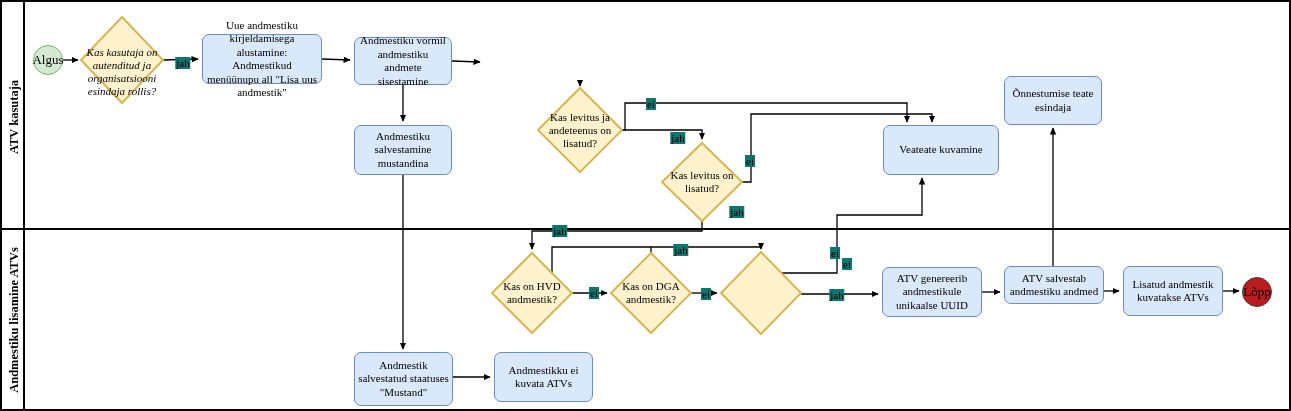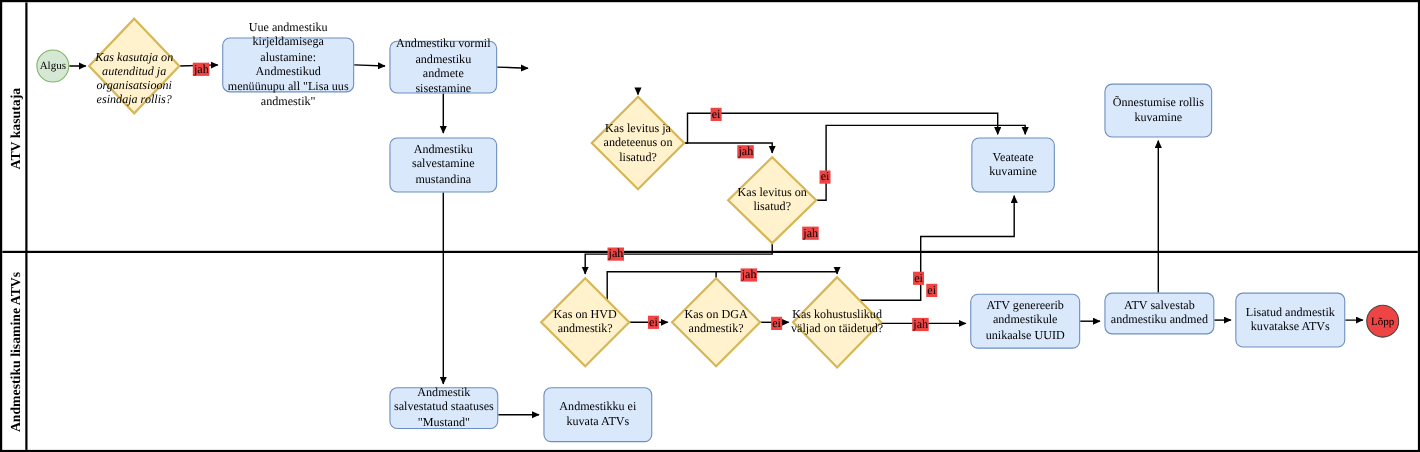--- a/index.html
+++ b/index.html
@@ -35,28 +35,28 @@
   }
   .diamond-text{
     position:absolute;z-index:4;
     display:flex;align-items:center;justify-content:center;
     text-align:center;font-size:11px;line-height:13px;
   }
   .circle{
     position:absolute;z-index:3;
     border-radius:50%;
     display:flex;align-items:center;justify-content:center;
-    font-size:10px;box-sizing:border-box;
+    font-size:13px;box-sizing:border-box;
   }
   .circle.start{background:var(--start_fill);border:1.3px solid var(--start_stroke);}
-  .circle.end{background:#ef4444;border:1.3px solid #444;}
+  .circle.end{background:#b91c1c;border:1.3px solid #444;}
   .edge-label{
     position:absolute;z-index:5;
     transform:translate(-50%,-50%);
-    background:#ef4444;
+    background:#0f766e;
     font-size:11px;line-height:12px;
     padding:0 1px;white-space:nowrap;
   }
 </style>
 </head>
 <body>
 
 <div id="canvas">
 
   <div class="vline"></div>
@@ -101,34 +101,33 @@
     <polygon points="530,251 570,291 530,331 490,291" stroke-width="2" fill="#fff2cc" stroke="#d6b656"></polygon>
     <polygon points="649,251 689,291 649,331 609,291" stroke-width="2" fill="#fff2cc" stroke="#d6b656"></polygon>
     <polygon points="759,250 799,291 759,332 719,291" stroke-width="2" fill="#fff2cc" stroke="#d6b656"></polygon>
   </svg>
 
   <div class="circle start" style="left:31px;top:43px;width:30px;height:30px;">Algus</div>
 
   <div class="task" style="left:200px;top:32px;width:120px;height:50px;">Uue andmestiku kirjeldamisega alustamine: Andmestikud menüünupu all "Lisa uus andmestik"</div>
   <div class="task" style="left:352px;top:35px;width:98px;height:48px;">Andmestiku vormil andmestiku andmete sisestamine</div>
   <div class="task" style="left:352px;top:123px;width:98px;height:50px;">Andmestiku salvestamine mustandina</div>
-  <div class="task" style="left:881px;top:123px;width:76px;height:50px;">Veateate kuvamine</div>
-  <div class="task" style="left:1002px;top:74px;width:98px;height:49px;">Õnnestumise rollis kuvamine</div>
+  <div class="task" style="left:881px;top:123px;width:116px;height:50px;">Veateate kuvamine</div>
+  <div class="task" style="left:1002px;top:74px;width:98px;height:49px;">Õnnestumise teate esindaja</div>
   <div class="task" style="left:880px;top:265px;width:100px;height:50px;">ATV genereerib andmestikule unikaalse UUID</div>
   <div class="task" style="left:1002px;top:264px;width:100px;height:36px;">ATV salvestab andmestiku andmed</div>
   <div class="task" style="left:1121px;top:264px;width:100px;height:50px;">Lisatud andmestik kuvatakse ATVs</div>
-  <div class="task" style="left:352px;top:350px;width:99px;height:38px;">Andmestik salvestatud staatuses "Mustand"</div>
+  <div class="task" style="left:352px;top:350px;width:99px;height:54px;">Andmestik salvestatud staatuses "Mustand"</div>
   <div class="task" style="left:492px;top:350px;width:99px;height:50px;">Andmestikku ei kuvata ATVs</div>
 
   <div class="diamond-text" style="left:70px;top:40px;width:100px;height:60px;font-style:italic;">Kas kasutaja on autenditud ja organisatsiooni esindaja rollis?</div>
   <div class="diamond-text" style="left:533px;top:98px;width:90px;height:60px;">Kas levitus ja andeteenus on lisatud?</div>
   <div class="diamond-text" style="left:655px;top:150px;width:90px;height:60px;">Kas levitus on lisatud?</div>
   <div class="diamond-text" style="left:485px;top:261px;width:90px;height:60px;">Kas on HVD andmestik?</div>
   <div class="diamond-text" style="left:604px;top:261px;width:90px;height:60px;">Kas on DGA andmestik?</div>
-  <div class="diamond-text" style="left:707px;top:261px;width:104px;height:60px;">Kas kohustuslikud väljad on täidetud?</div>
 
   <div class="circle end" style="left:1240px;top:275px;width:30px;height:30px;">Lõpp</div>
 
   <span class="edge-label" style="left:181px;top:61px;">jah</span>
   <span class="edge-label" style="left:649px;top:102px;">ei</span>
   <span class="edge-label" style="left:676px;top:136px;">jah</span>
   <span class="edge-label" style="left:748px;top:159px;">ei</span>
   <span class="edge-label" style="left:735px;top:210px;">jah</span>
   <span class="edge-label" style="left:558px;top:229px;">jah</span>
   <span class="edge-label" style="left:592px;top:291px;">ei</span>

